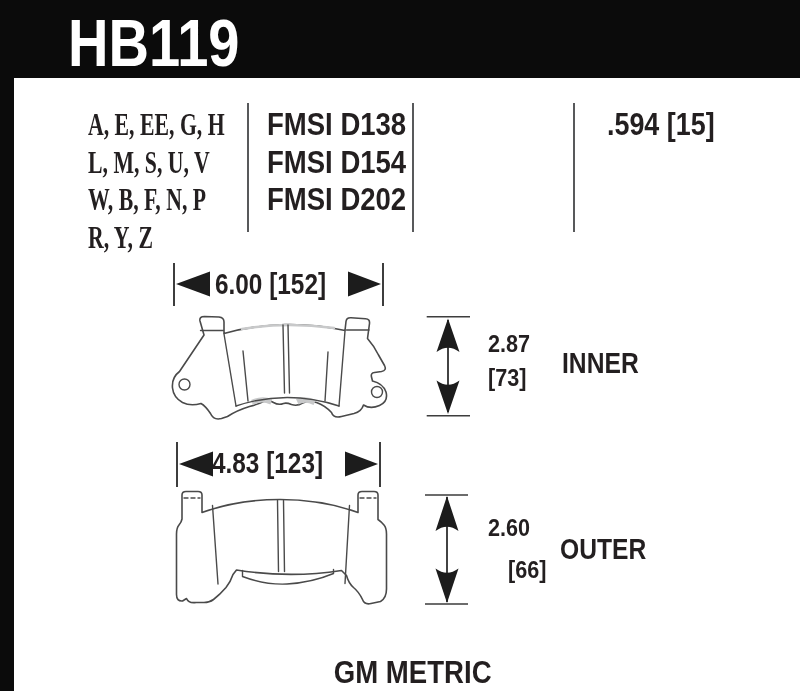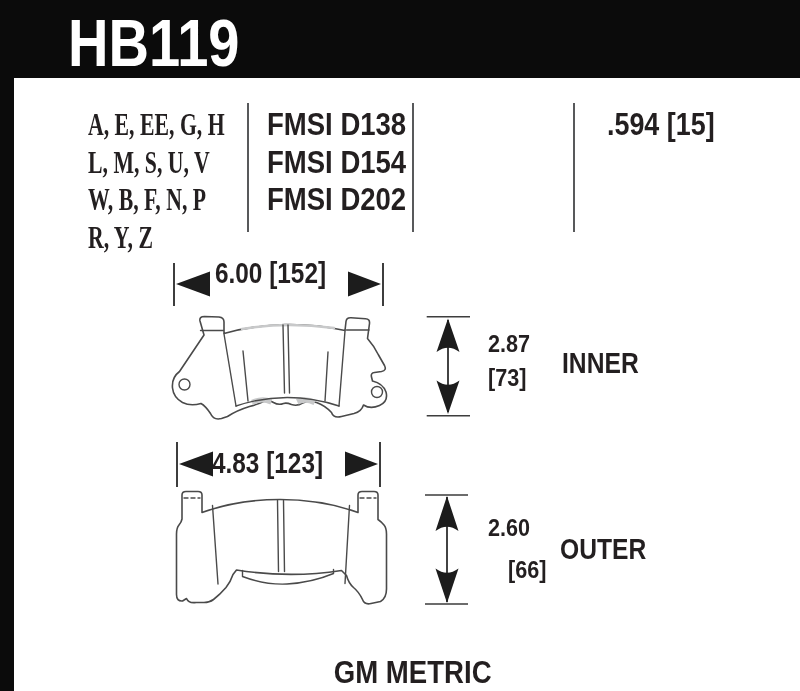--- a/index.html
+++ b/index.html
@@ -26,21 +26,21 @@
   .col-thickness .row{transform:scaleX(.84);}
   .vdivider{width:2px;background:#58595b;top:103px;height:129px;}
   .div1{left:247px;} .div2{left:412px;} .div3{left:573px;}
   .dim-text{font-weight:bold;white-space:nowrap;}
   .dim-w{font-size:29px;line-height:29px;}
   .dim-w span{display:inline-block;transform:scaleX(.84);transform-origin:left top;}
   .dim-h{font-size:24px;line-height:24px;}
   .dim-h span{display:inline-block;transform:scaleX(.9);transform-origin:left top;}
   .pad-label{font-size:29px;line-height:24px;}
   .pad-label span{display:inline-block;transform:scaleX(.85);transform-origin:left top;}
-  .dim-width-inner{left:215px;top:259px;text-decoration:underline;}
+  .dim-width-inner{left:215px;top:270px;text-decoration:underline;}
   .dim-width-outer{left:212px;top:449px;}
   .dim-h-inner-in{left:488px;top:332px;text-decoration:underline;}
   .dim-h-inner-mm{left:488px;top:366px;}
   .label-inner{left:562px;top:351px;}
   .dim-h-outer-in{left:488px;top:516px;}
   .dim-h-outer-mm{left:488px;top:558px;margin-left:20px;}
   .label-outer{left:560px;top:537px;text-align:center;}
   .footer-app{
     left:13px;top:657px;width:800px;text-align:center;
     font-size:31px;line-height:32px;font-weight:bold;white-space:nowrap;

